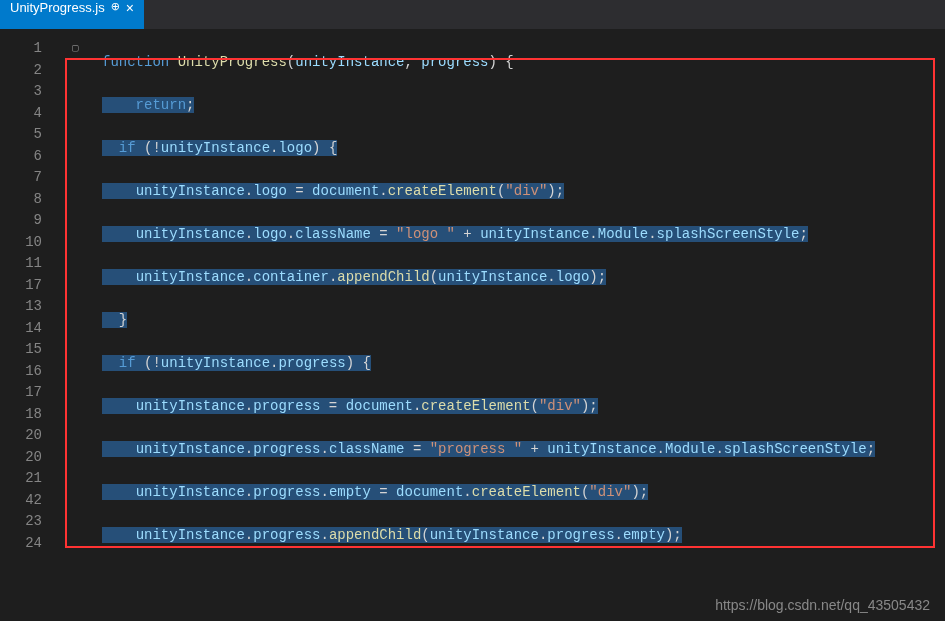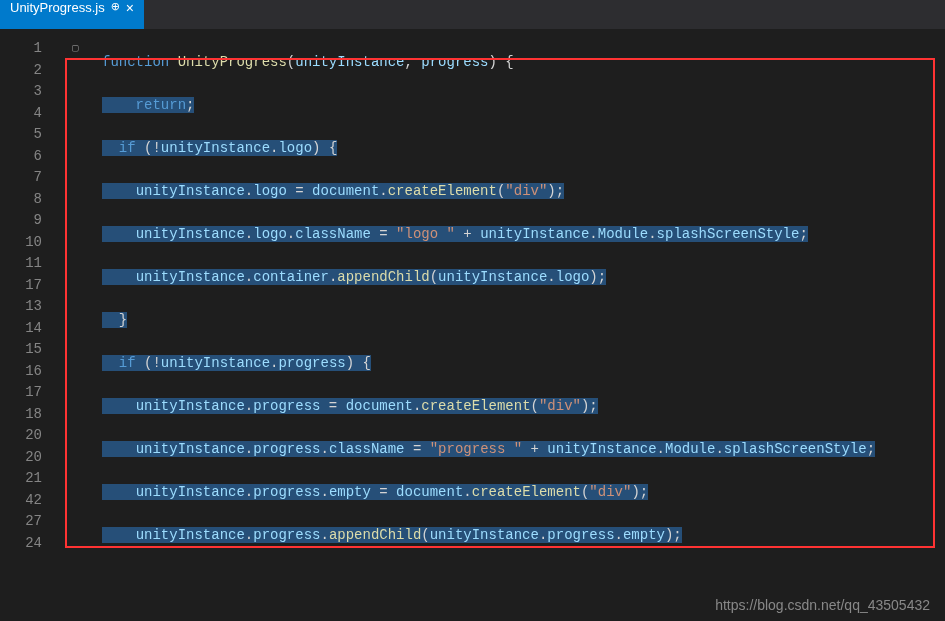--- a/index.html
+++ b/index.html
@@ -142,21 +142,21 @@
     <div>13</div>
     <div>14</div>
     <div>15</div>
     <div>16</div>
     <div>17</div>
     <div>18</div>
     <div>20</div>
     <div>20</div>
     <div>21</div>
     <div>42</div>
-    <div>27</div>
+    <div>23</div>
     <div>24</div>
   </div>
 
   <div class="collapse-marker">
     <span class="collapse-icon">▢</span>
   </div>
 
   <div class="code-area">
 <span class="code-line">     <span class="kw">function </span><span class="fn">UnityProgress</span><span class="punc">(</span><span class="var">unityInstance</span><span class="punc">, </span><span class="var">progress</span><span class="punc">) {</span></span>
 <span class="code-line">     <span class="sel"><span class="kw">    return</span><span class="punc">;</span></span></span>

